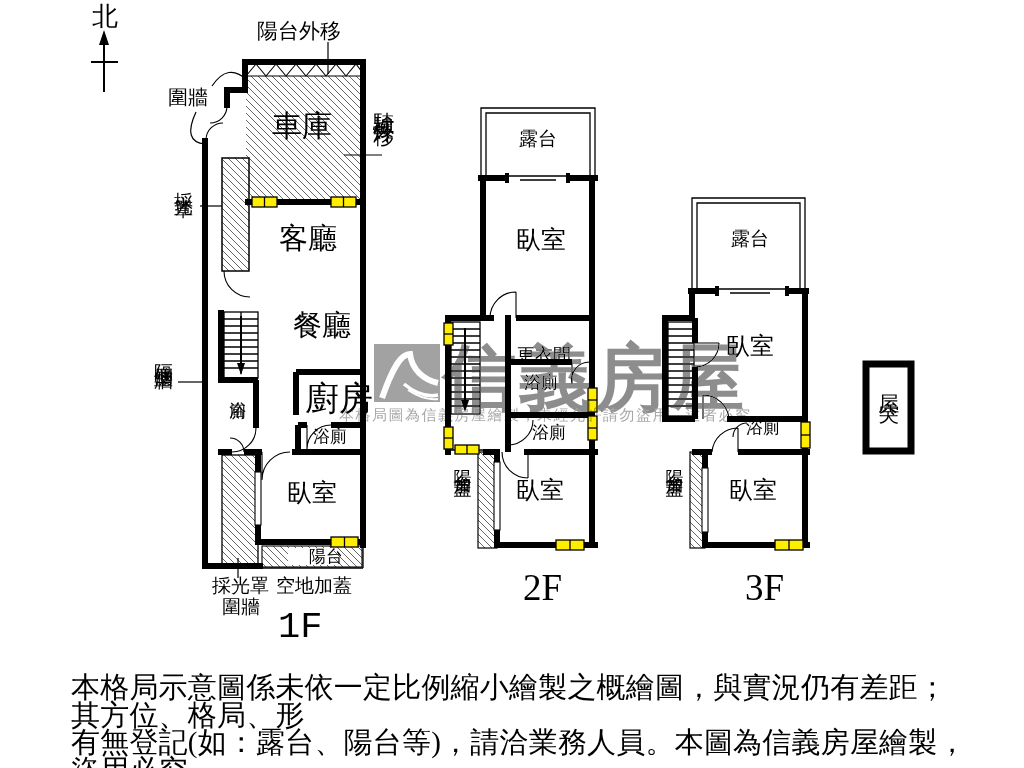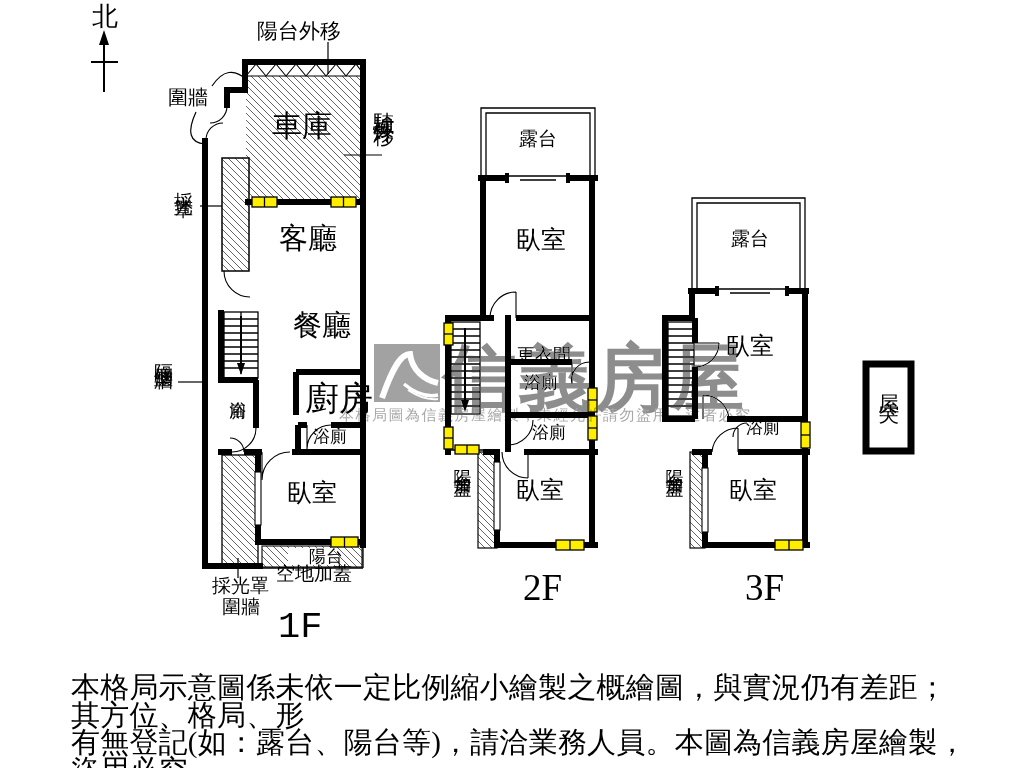--- a/index.html
+++ b/index.html
@@ -241,21 +241,21 @@
   <div class="lbl v" style="left:173px;top:177px;font-size:19px;letter-spacing:4px;">採光罩</div>
   <div class="lbl" style="left:279px;top:223px;font-size:29px;">客廳</div>
   <div class="lbl" style="left:293px;top:310px;font-size:29px;">餐廳</div>
   <div class="lbl v" style="left:153px;top:349px;font-size:19px;letter-spacing:2px;">隔壁側牆</div>
   <div class="lbl v" style="left:228px;top:388px;font-size:17px;">浴廁</div>
   <div class="lbl" style="left:305px;top:383px;font-size:34px;font-family:Liberation Mono, monospace;">廚房</div>
   <div class="lbl" style="left:313px;top:428px;font-size:17px;">浴廁</div>
   <div class="lbl" style="left:287px;top:479px;font-size:25px;">臥室</div>
   <div class="lbl" style="left:293px;top:548px;font-size:17px;padding-left:16px;">陽台</div>
   <div class="lbl" style="left:212px;top:576px;font-size:19px;">採光罩</div>
-  <div class="lbl" style="left:276px;top:564px;font-size:19px;">空地加蓋</div>
+  <div class="lbl" style="left:276px;top:576px;font-size:19px;">空地加蓋</div>
   <div class="lbl" style="left:222px;top:597px;font-size:19px;">圍牆</div>
   <div class="lbl ftitle" style="left:278px;top:608px;font-family:Liberation Mono, monospace;">1F</div>
 
   <div class="lbl" style="left:519px;top:129px;font-size:19px;">露台</div>
   <div class="lbl" style="left:516px;top:226px;font-size:25px;">臥室</div>
   <div class="lbl" style="left:517px;top:327px;font-size:18px;margin-top:19px;">更衣間</div>
   <div class="lbl" style="left:524px;top:374px;font-size:17px;">浴廁</div>
   <div class="lbl" style="left:532px;top:424px;font-size:17px;">浴廁</div>
   <div class="lbl v" style="left:452px;top:456px;font-size:18px;letter-spacing:3px;">陽台加蓋</div>
   <div class="lbl" style="left:516px;top:478px;font-size:24px;">臥室</div>

